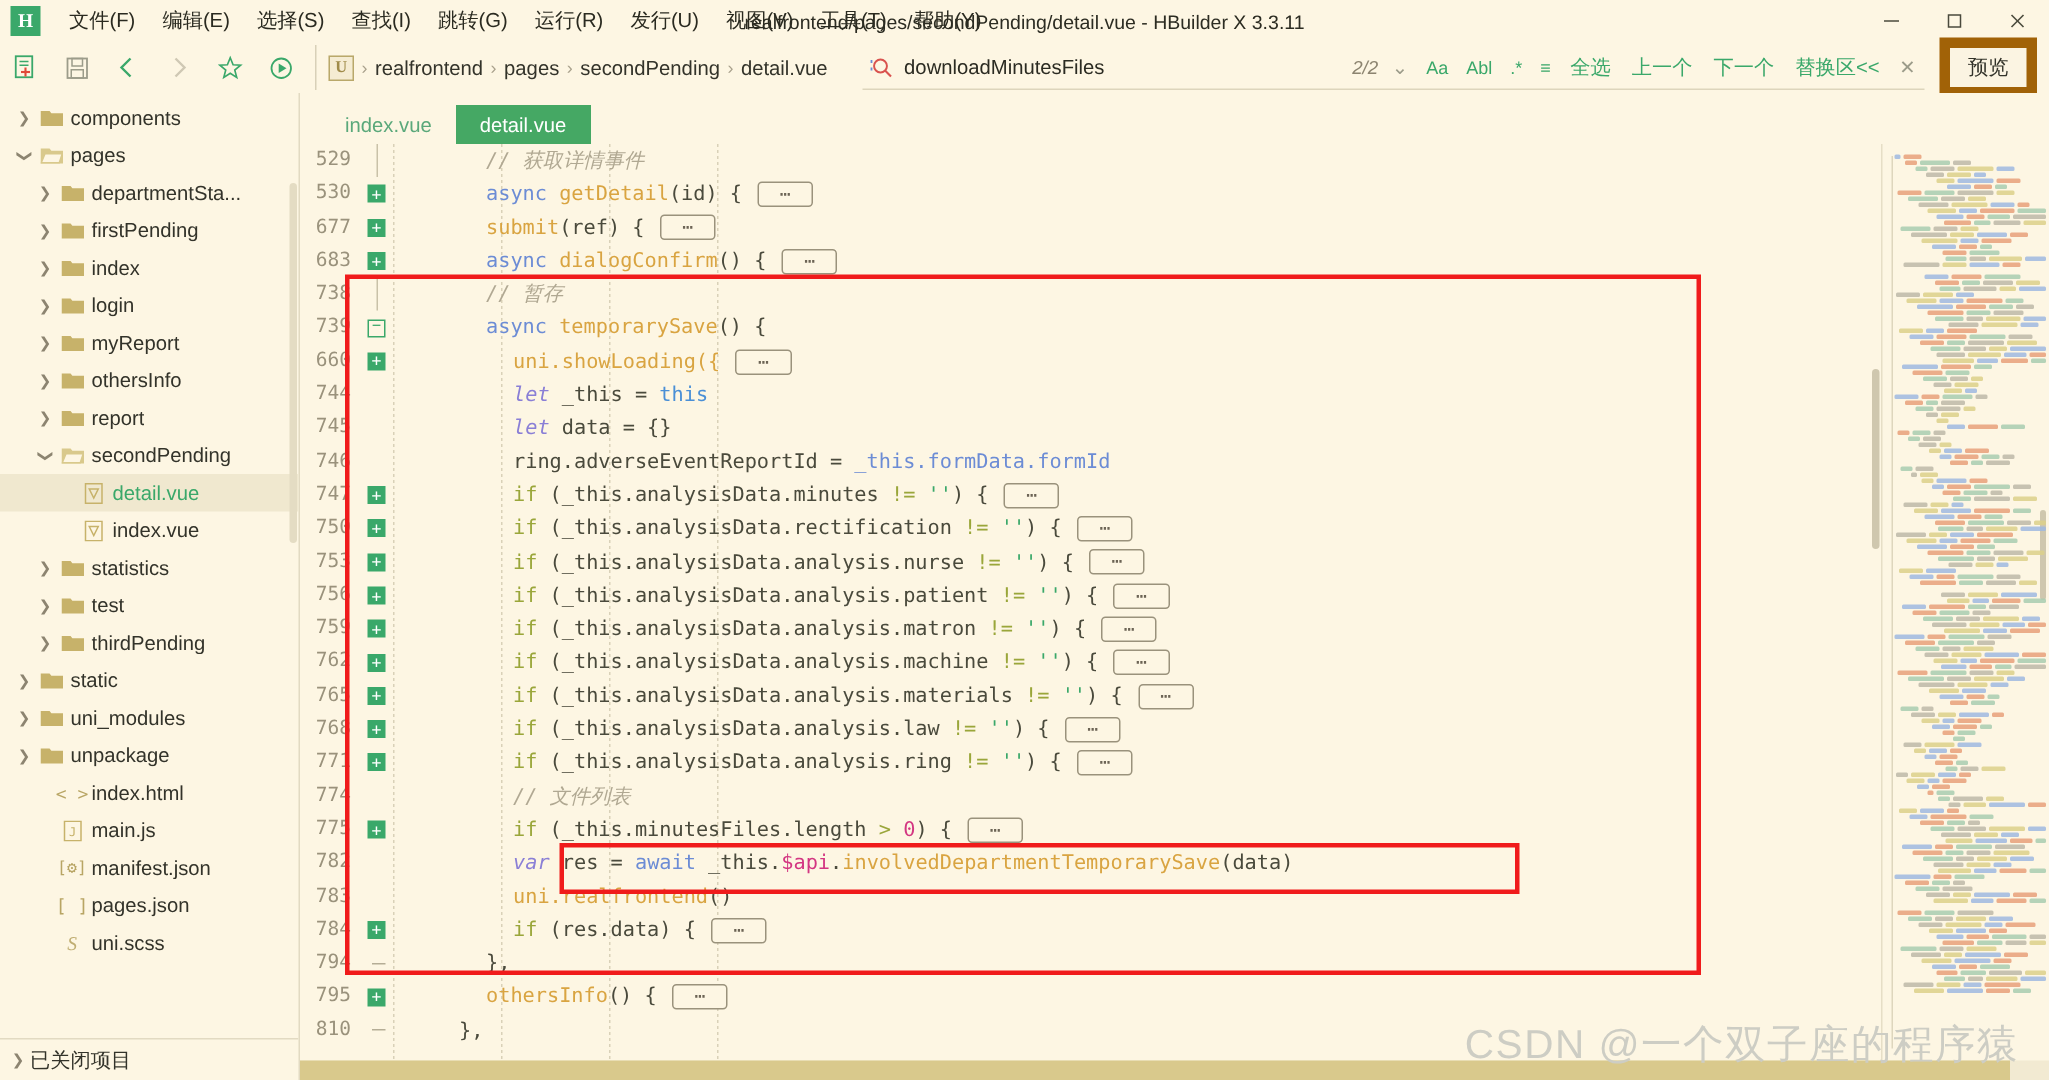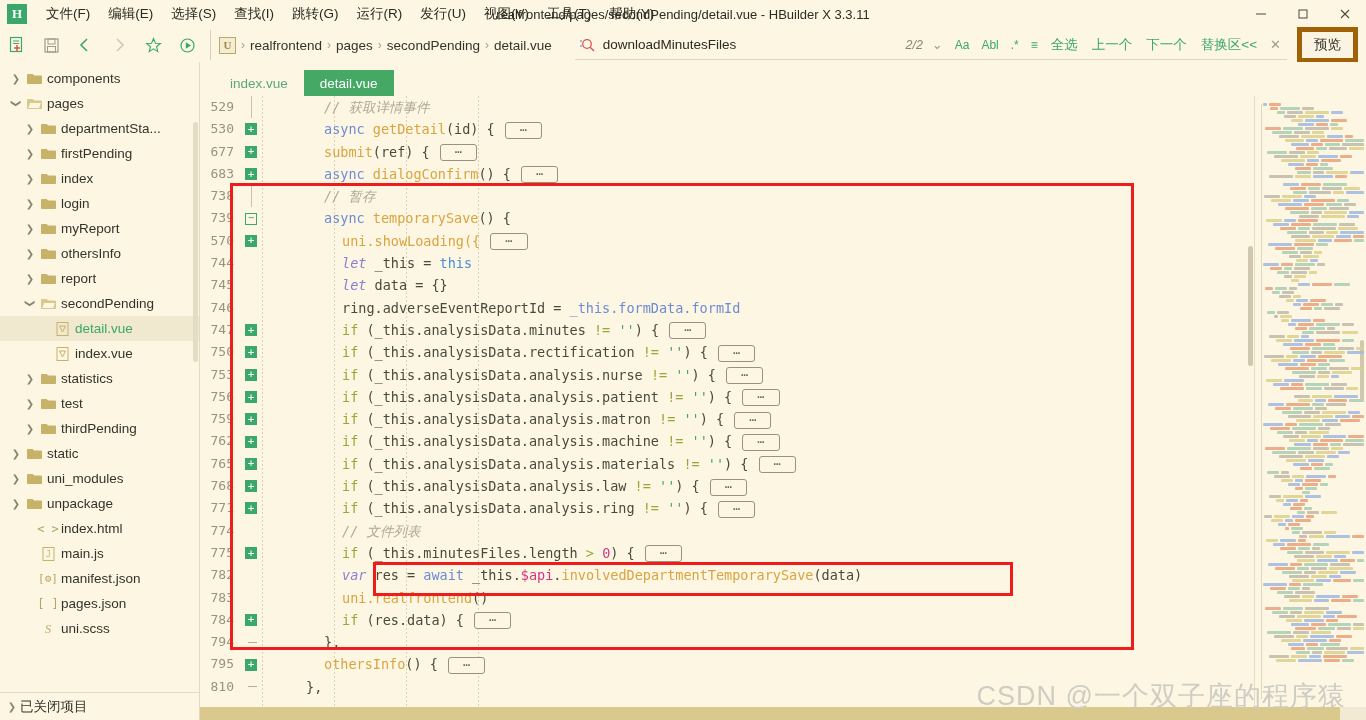--- a/index.html
+++ b/index.html
@@ -79,21 +79,21 @@
   }
   .search-icon-wrap { width: 26px; display: flex; align-items: center; justify-content: center; }
   .search-text { font-size: 13.5px; color: #2b2b22; margin-left: 2px; white-space: nowrap; }
   .search-spacer { flex: 1; }
   .match-count { font-size: 12.5px; color: #8c8470; font-style: italic; margin-right: 3px; }
   .s-opt { padding: 0 6px; color: #3aa86a; font-size: 13px; white-space: nowrap; display:flex; align-items:center; }
   .s-opt.gray { color: #9c9c8a; }
   .s-link { padding: 0 7px; color: #3aa86a; font-size: 13.5px; white-space: nowrap; }
   .preview-btn {
     margin: 0 8px 0 10px; padding: 4px 12px;
-    border: 5px solid #a16207; background: #fbf4e2;
+    border: 7px solid #a16207; background: #fbf4e2;
     font-size: 13.5px; color: #33332a; white-space: nowrap;
   }
 
   
   .body { flex: 1; display: flex; min-height: 0; position: relative; }
 
   
   .sidebar {
     width: 200px; flex: 0 0 200px;
     background: #fdf6e3;
@@ -568,21 +568,21 @@
             <div class="guide" style="left:144px"></div>
             <div class="guide" style="left:216px"></div>
           </div>
           <div class="code-table" id="code">
               <div class="crow"><span class="lnum">529</span><span class="fold"><span class="fold-bar"></span></span><span class="ctext" style="padding-left: 62px;"><span class="k-cmt">// 获取详情事件</span></span></div>
               <div class="crow"><span class="lnum">530</span><span class="fold"><span class="fold-plus">+</span></span><span class="ctext" style="padding-left: 62px;"><span class="k-blue">async </span><span class="k-fn">getDetail</span><span class="k-pl">(id) { </span><span class="ellipsis-box">⋯</span></span></div>
               <div class="crow"><span class="lnum">677</span><span class="fold"><span class="fold-plus">+</span></span><span class="ctext" style="padding-left: 62px;"><span class="k-fn">submit</span><span class="k-pl">(ref) { </span><span class="ellipsis-box">⋯</span></span></div>
               <div class="crow"><span class="lnum">683</span><span class="fold"><span class="fold-plus">+</span></span><span class="ctext" style="padding-left: 62px;"><span class="k-blue">async </span><span class="k-fn">dialogConfirm</span><span class="k-pl">() { </span><span class="ellipsis-box">⋯</span></span></div>
               <div class="crow"><span class="lnum">738</span><span class="fold"><span class="fold-bar"></span></span><span class="ctext" style="padding-left: 62px;"><span class="k-cmt">// 暂存</span></span></div>
               <div class="crow"><span class="lnum">739</span><span class="fold"><span class="fold-minus">−</span></span><span class="ctext" style="padding-left: 62px;"><span class="k-blue">async </span><span class="k-fn">temporarySave</span><span class="k-pl">() {</span></span></div>
-              <div class="crow"><span class="lnum">570</span><span class="fold"><span class="fold-plus">+</span></span><span class="ctext" style="padding-left: 80px;"><span class="k-fn">uni.showLoading({ </span><span class="ellipsis-box">⋯</span></span></div>
+              <div class="crow"><span class="lnum">660</span><span class="fold"><span class="fold-plus">+</span></span><span class="ctext" style="padding-left: 80px;"><span class="k-fn">uni.showLoading({ </span><span class="ellipsis-box">⋯</span></span></div>
               <div class="crow"><span class="lnum">744</span><span class="fold"></span><span class="ctext" style="padding-left: 80px;"><span class="k-kw">let </span><span class="k-pl">_this = </span><span class="k-kw2">this</span></span></div>
               <div class="crow"><span class="lnum">745</span><span class="fold"></span><span class="ctext" style="padding-left: 80px;"><span class="k-kw">let </span><span class="k-pl">data = {}</span></span></div>
               <div class="crow"><span class="lnum">746</span><span class="fold"></span><span class="ctext" style="padding-left: 80px;"><span class="k-pl">ring.adverseEventReportId = </span><span class="k-blue">_this.formData.formId</span></span></div>
               <div class="crow"><span class="lnum">747</span><span class="fold"><span class="fold-plus">+</span></span><span class="ctext" style="padding-left: 80px;"><span class="k-ctl">if </span><span class="k-pl">(_this.analysisData.minutes </span><span class="k-ctl">!=</span><span class="k-pl"> </span><span class="k-str">''</span><span class="k-pl">) { </span><span class="ellipsis-box">⋯</span></span></div>
               <div class="crow"><span class="lnum">750</span><span class="fold"><span class="fold-plus">+</span></span><span class="ctext" style="padding-left: 80px;"><span class="k-ctl">if </span><span class="k-pl">(_this.analysisData.rectification </span><span class="k-ctl">!=</span><span class="k-pl"> </span><span class="k-str">''</span><span class="k-pl">) { </span><span class="ellipsis-box">⋯</span></span></div>
               <div class="crow"><span class="lnum">753</span><span class="fold"><span class="fold-plus">+</span></span><span class="ctext" style="padding-left: 80px;"><span class="k-ctl">if </span><span class="k-pl">(_this.analysisData.analysis.nurse </span><span class="k-ctl">!=</span><span class="k-pl"> </span><span class="k-str">''</span><span class="k-pl">) { </span><span class="ellipsis-box">⋯</span></span></div>
               <div class="crow"><span class="lnum">756</span><span class="fold"><span class="fold-plus">+</span></span><span class="ctext" style="padding-left: 80px;"><span class="k-ctl">if </span><span class="k-pl">(_this.analysisData.analysis.patient </span><span class="k-ctl">!=</span><span class="k-pl"> </span><span class="k-str">''</span><span class="k-pl">) { </span><span class="ellipsis-box">⋯</span></span></div>
               <div class="crow"><span class="lnum">759</span><span class="fold"><span class="fold-plus">+</span></span><span class="ctext" style="padding-left: 80px;"><span class="k-ctl">if </span><span class="k-pl">(_this.analysisData.analysis.matron </span><span class="k-ctl">!=</span><span class="k-pl"> </span><span class="k-str">''</span><span class="k-pl">) { </span><span class="ellipsis-box">⋯</span></span></div>
               <div class="crow"><span class="lnum">762</span><span class="fold"><span class="fold-plus">+</span></span><span class="ctext" style="padding-left: 80px;"><span class="k-ctl">if </span><span class="k-pl">(_this.analysisData.analysis.machine </span><span class="k-ctl">!=</span><span class="k-pl"> </span><span class="k-str">''</span><span class="k-pl">) { </span><span class="ellipsis-box">⋯</span></span></div>
               <div class="crow"><span class="lnum">765</span><span class="fold"><span class="fold-plus">+</span></span><span class="ctext" style="padding-left: 80px;"><span class="k-ctl">if </span><span class="k-pl">(_this.analysisData.analysis.materials </span><span class="k-ctl">!=</span><span class="k-pl"> </span><span class="k-str">''</span><span class="k-pl">) { </span><span class="ellipsis-box">⋯</span></span></div>

